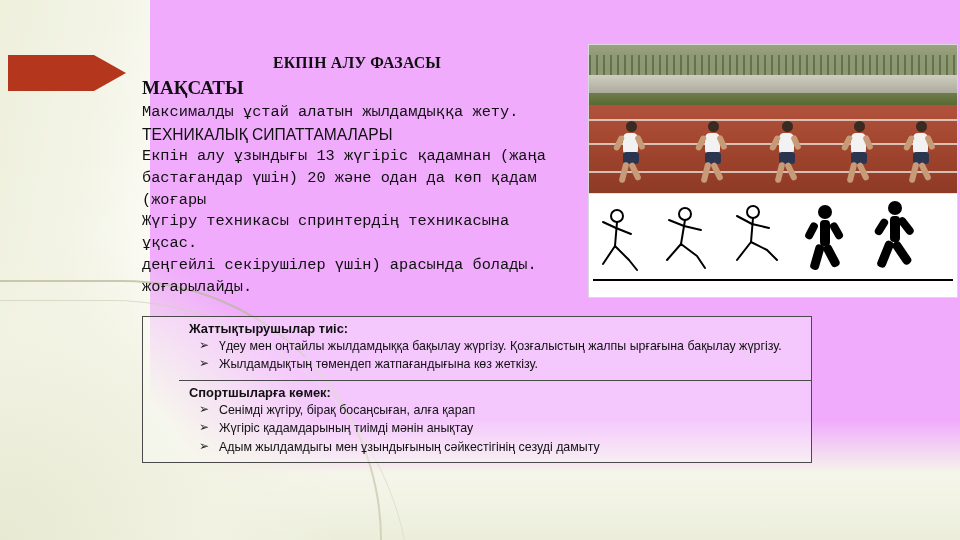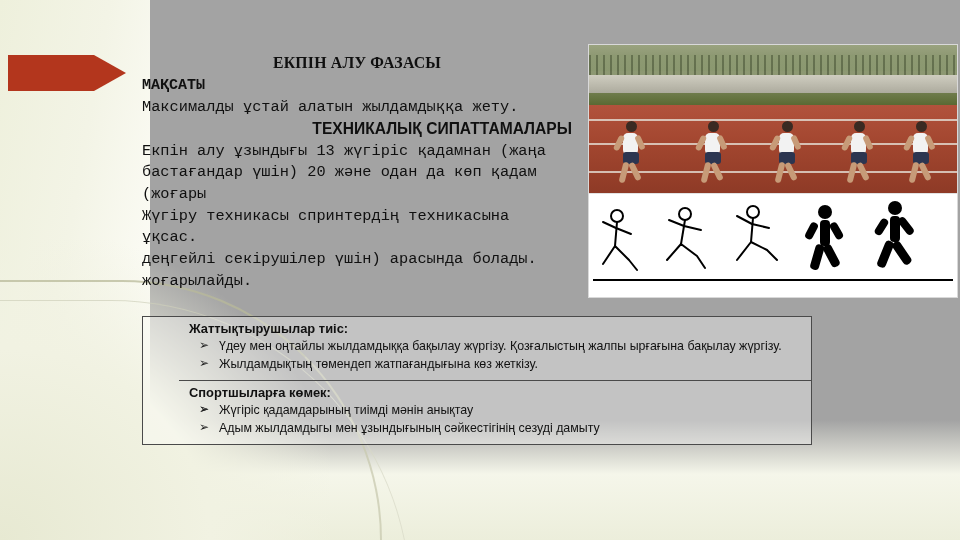--- a/index.html
+++ b/index.html
@@ -12,21 +12,21 @@
     overflow: hidden;
     font-family: "Liberation Sans", sans-serif;
     background: #ffffff;
     position: relative;
   }
 
   
   .slide {
     position: absolute;
     inset: 0;
-    background: #a3a3a3;
+    background: #f0abfc;
     overflow: hidden;
   }
   .bg-left-wash {
     position: absolute;
     left: 0;
     top: 0;
     width: 150px;
     height: 540px;
     background: linear-gradient(100deg, #eef0dc 0%, #f3f4e6 45%, #fbfbf4 80%, #ffffff 100%);
   }
@@ -109,28 +109,27 @@
   .title-line {
     text-align: center;
     font-weight: bold;
     font-family: "Liberation Serif", serif;
     font-size: 15.8px;
     letter-spacing: .2px;
     margin-bottom: 1px;
   }
   .heading {
     font-weight: bold;
-    font-family: Liberation Mono, monospace;
-    font-size: 15px;
+    font-family: Liberation Serif, serif;
+    font-size: 19px;
   }
   .heading2 {
-    font-weight: bold;
+    font-weight: normal;
     font-family: "Liberation Sans", sans-serif;
     font-size: 15.6px;
-    text-align: right;
   }
   .para {
     font-family: Liberation Mono, monospace;
   }
 
   
   .media {
     position: absolute;
     left: 588px;
     top: 44px;
@@ -401,20 +400,21 @@
           <span>Жылдамдықтың төмендеп жатпағандығына көз жеткізу.</span>
         </li>
       </ul>
     </div>
 
     <div class="trow">
       <div class="sub-head">Спортшыларға көмек:</div>
       <ul class="bullets">
         <li>
           <span class="mark">➢</span>
+          <span>Сенімді жүгіру, бірақ босаңсыған, алға қарап</span>
         </li>
         <li>
           <span class="mark">➢</span>
           <span>Жүгіріс қадамдарының тиімді мәнін анықтау</span>
         </li>
         <li>
           <span class="mark">➢</span>
           <span>Адым жылдамдыгы мен ұзындығының сәйкестігінің сезуді дамыту</span>
         </li>
       </ul>

